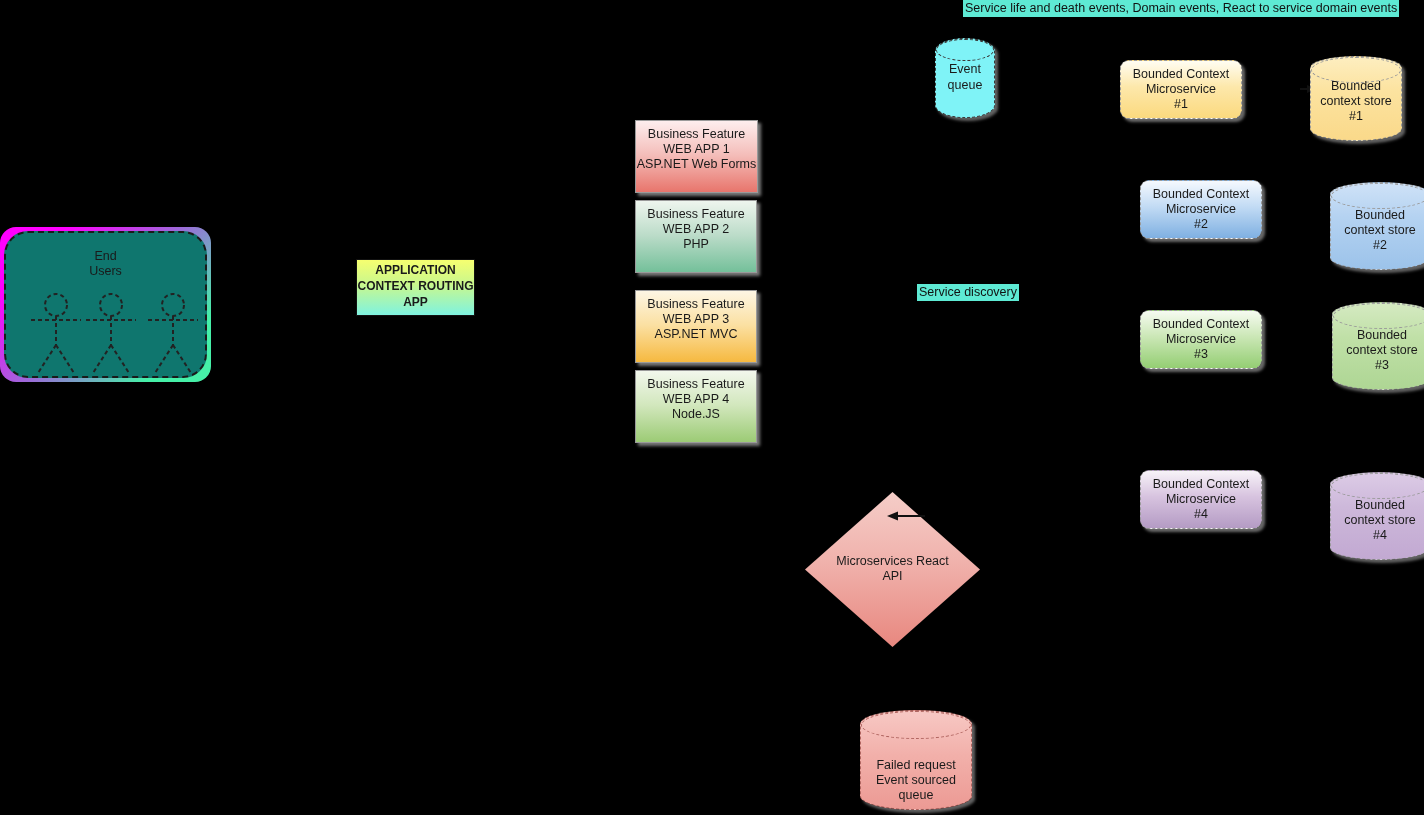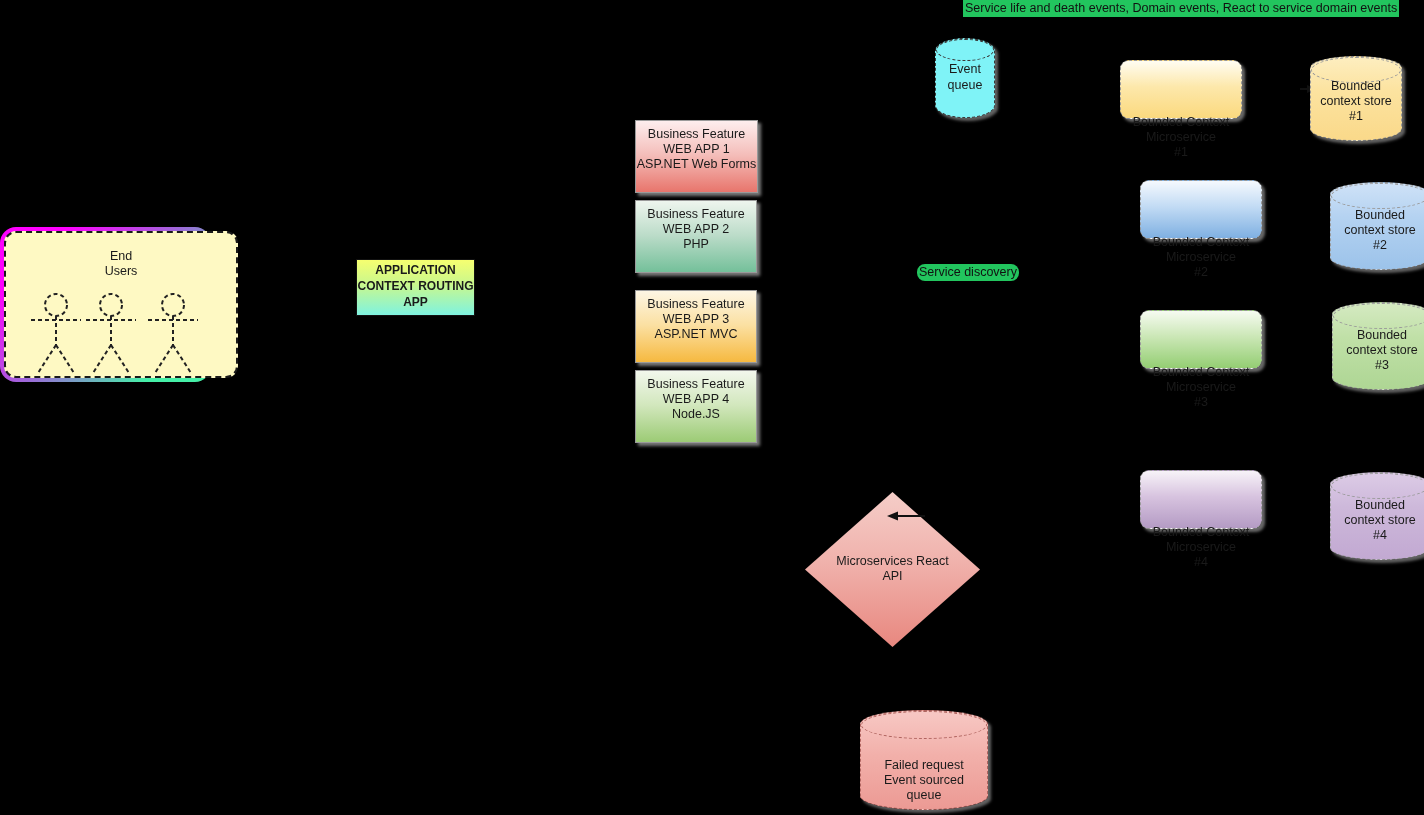--- a/index.html
+++ b/index.html
@@ -38,24 +38,24 @@
   }
   #end-users-grad {
     position: absolute;
     left: 0; top: 0; right: 0; bottom: 0;
     background: linear-gradient(135deg, #ff00ff 0%, #ff00ff 18%, #9b6bd8 50%, #46f0a8 82%, #46f0a8 100%);
     border-radius: 16px;
   }
   #end-users-inner {
     position: absolute;
     left: 4px; top: 4px;
-    width: 234px; height: 147px;
-    background: #fef9c3;
+    width: 203px; height: 147px;
+    background: #0f766e;
     border: 2px dashed #1a1a1a;
-    border-radius: 12px;
+    border-radius: 24px;
     box-sizing: border-box;
   }
   #end-users-label {
     top: 16px;
     font-size: 12.5px;
   }
   #figures {
     position: absolute;
     left: 4px; top: 60px;
     width: 203px; height: 85px;
@@ -110,21 +110,20 @@
   .bc-service {
     position: absolute;
     width: 122px; height: 59px;
     border: 1px dashed #9a9a9a;
     border-radius: 9px;
     box-sizing: border-box;
     box-shadow: 3px 3px 3px rgba(150,150,150,0.7);
   }
   .bc-service .node-text {
     top: 6px;
-    margin-top: 48px;
   }
   #bc-1 { left: 1120px; top: 60px;
     background: linear-gradient(180deg, #fffdf2 0%, #fde8ab 45%, #fbd97e 100%); }
   #bc-2 { left: 1140px; top: 180px;
     background: linear-gradient(180deg, #f5f9fe 0%, #c2dbf4 45%, #7fb0e2 100%); }
   #bc-3 { left: 1140px; top: 310px;
     background: linear-gradient(180deg, #f6fbf1 0%, #cbe7b6 45%, #94ce73 100%); }
   #bc-4 { left: 1140px; top: 470px;
     background: linear-gradient(180deg, #f7f3f8 0%, #d7c3df 45%, #b49bc4 100%); }
 
@@ -171,21 +170,21 @@
     background: #7ff3f7;
     border: 1px dashed #3a3a3a;
     border-radius: 50% / 16%;
   }
   #event-queue .cyl-top {
     height: 22px;
     border: 1px dashed #3a3a3a;
   }
   #event-queue .node-text { top: 23px; line-height: 16px; }
 
-  #failed-queue { left: 860px; top: 710px; width: 128px; height: 100px; }
+  #failed-queue { left: 860px; top: 710px; width: 112px; height: 100px; }
   #failed-queue .cyl-body {
     background: linear-gradient(180deg, #f7c8c4 0%, #f2b0aa 45%, #ec9a94 100%);
     border: 1px dashed #b06560;
   }
   #failed-queue .cyl-top {
     height: 28px;
     border: 1px dashed #b06560;
   }
   #failed-queue .node-text { top: 48px; }
 
@@ -205,30 +204,30 @@
   #gateway .node-text { top: 62px; }
   #gateway-arrow {
     position: absolute;
     left: 82px; top: 18px;
     width: 38px; height: 12px;
   }
 
   
   .white-label {
     position: absolute;
-    background: #22c55e;
+    background: #5eead4;
     color: #111111;
     font-size: 12.5px;
     line-height: 15px;
     padding: 1px 2px;
     white-space: nowrap;
     border: 0;
   }
   #label-events { left: 963px; top: 0px; }
-  #label-discovery { left: 917px; top: 264px; border-radius: 8px; }
+  #label-discovery { left: 917px; top: 284px; }
 
   
   .store-arrow {
     position: absolute;
     width: 18px; height: 12px;
   }
   #store-1-arrow { left: 1300px; top: 83px; }
 </style>
 </head>
 <body>

